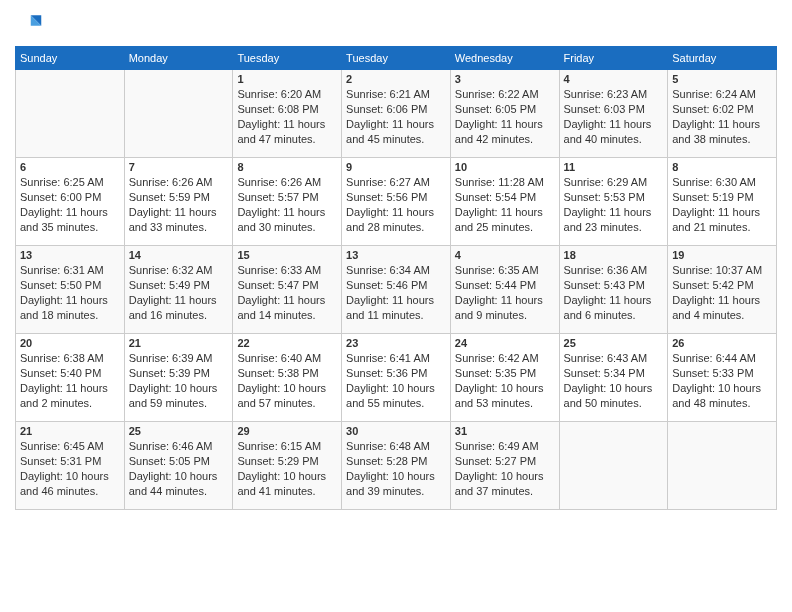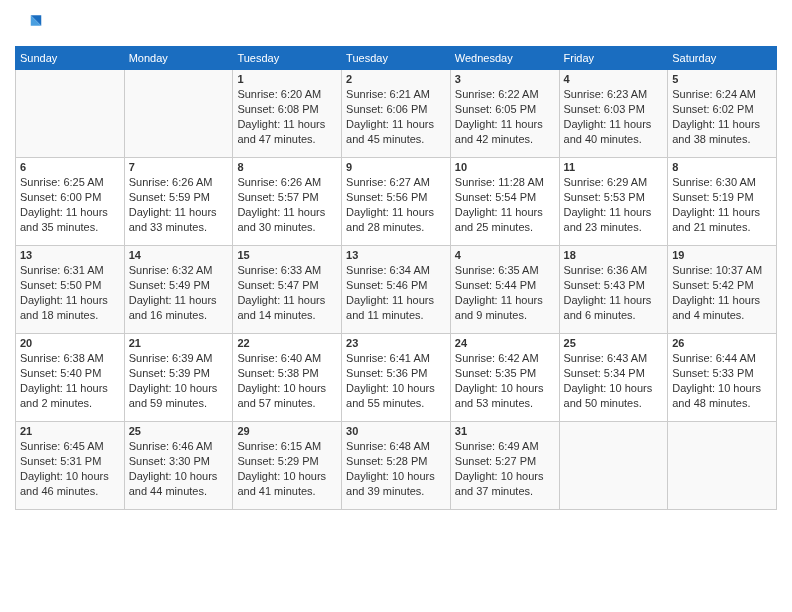--- a/index.html
+++ b/index.html
@@ -298,21 +298,21 @@
         <tr>
           <td>
             <div class="day-num">21</div>
             <div class="day-info">Sunrise: 6:45 AM
 Sunset: 5:31 PM
 Daylight: 10 hours and 46 minutes.</div>
           </td>
           <td>
             <div class="day-num">25</div>
             <div class="day-info">Sunrise: 6:46 AM
-Sunset: 3:30 PM
+Sunset: 5:05 PM
 Daylight: 10 hours and 44 minutes.</div>
           </td>
           <td>
             <div class="day-num">29</div>
             <div class="day-info">Sunrise: 6:15 AM
 Sunset: 5:29 PM
 Daylight: 10 hours and 41 minutes.</div>
           </td>
           <td>
             <div class="day-num">30</div>

